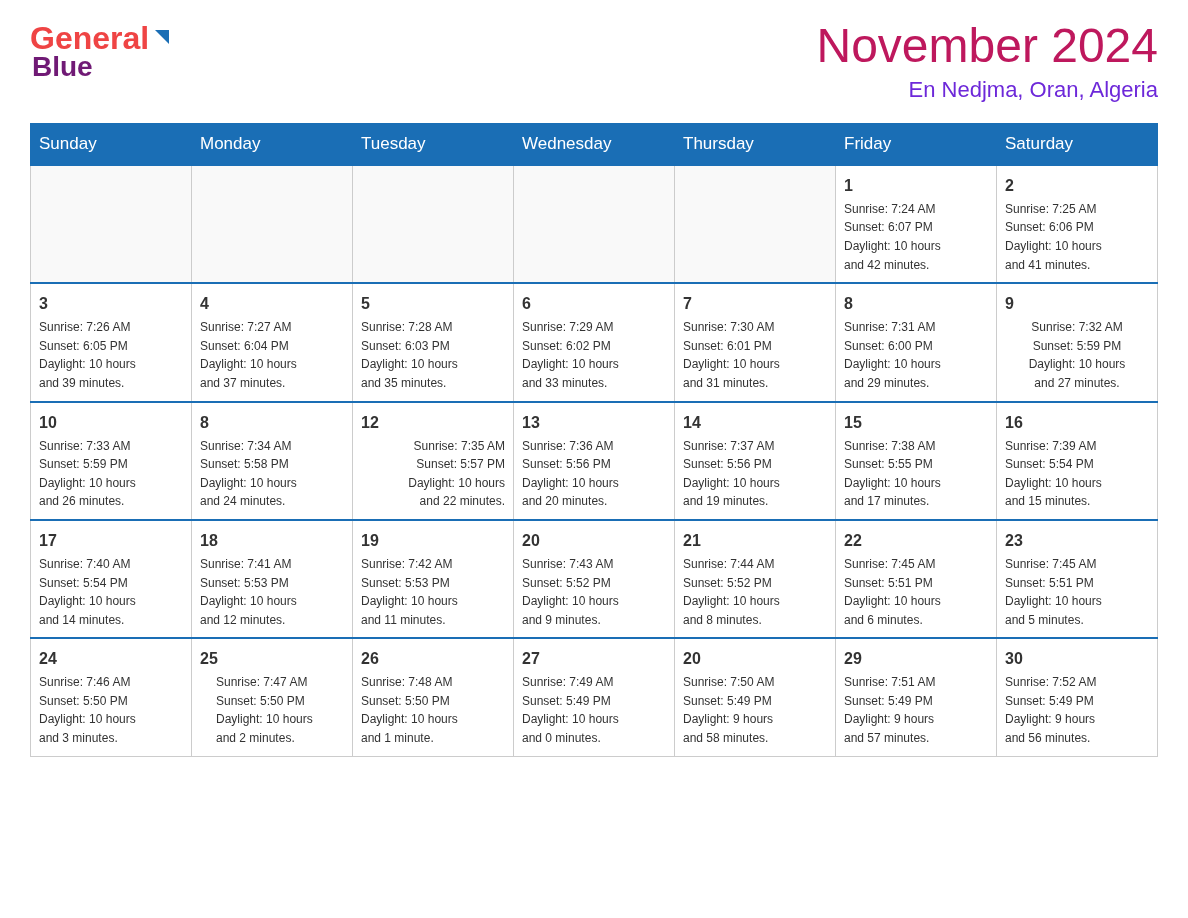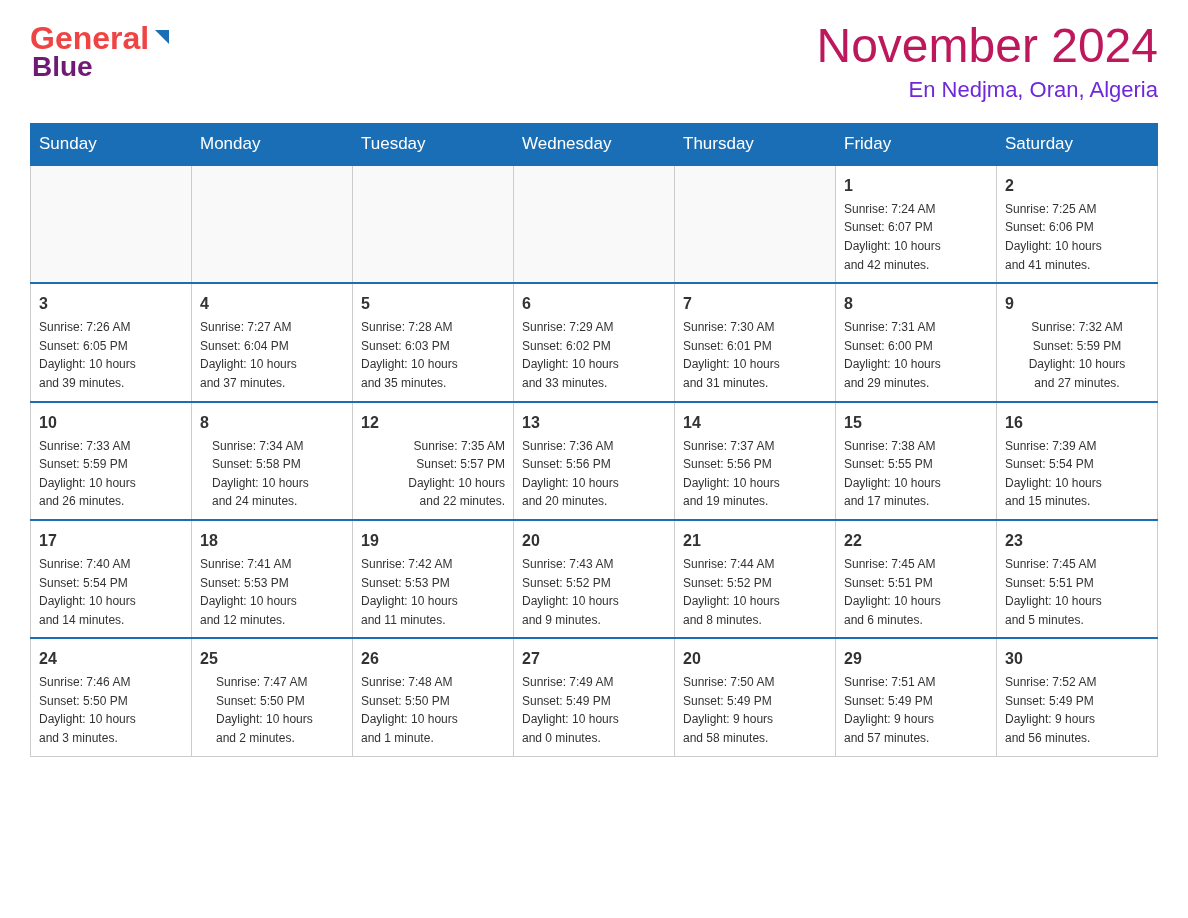--- a/index.html
+++ b/index.html
@@ -184,21 +184,21 @@
       <tr class="week-row">
         <td>
           <span class="day-num">10</span>
           <div class="day-info" style="white-space: pre-line;">Sunrise: 7:33 AM
 Sunset: 5:59 PM
 Daylight: 10 hours
 and 26 minutes.</div>
         </td>
         <td>
           <span class="day-num">8</span>
-          <div class="day-info" style="white-space: pre-line; margin-left: 12px;">Sunrise: 7:34 AM
+          <div class="day-info" style="white-space: pre-line;">Sunrise: 7:34 AM
 Sunset: 5:58 PM
 Daylight: 10 hours
 and 24 minutes.</div>
         </td>
         <td>
           <span class="day-num">12</span>
           <div class="day-info" style="white-space: pre-line; text-align: right;">Sunrise: 7:35 AM
 Sunset: 5:57 PM
 Daylight: 10 hours
 and 22 minutes.</div>

